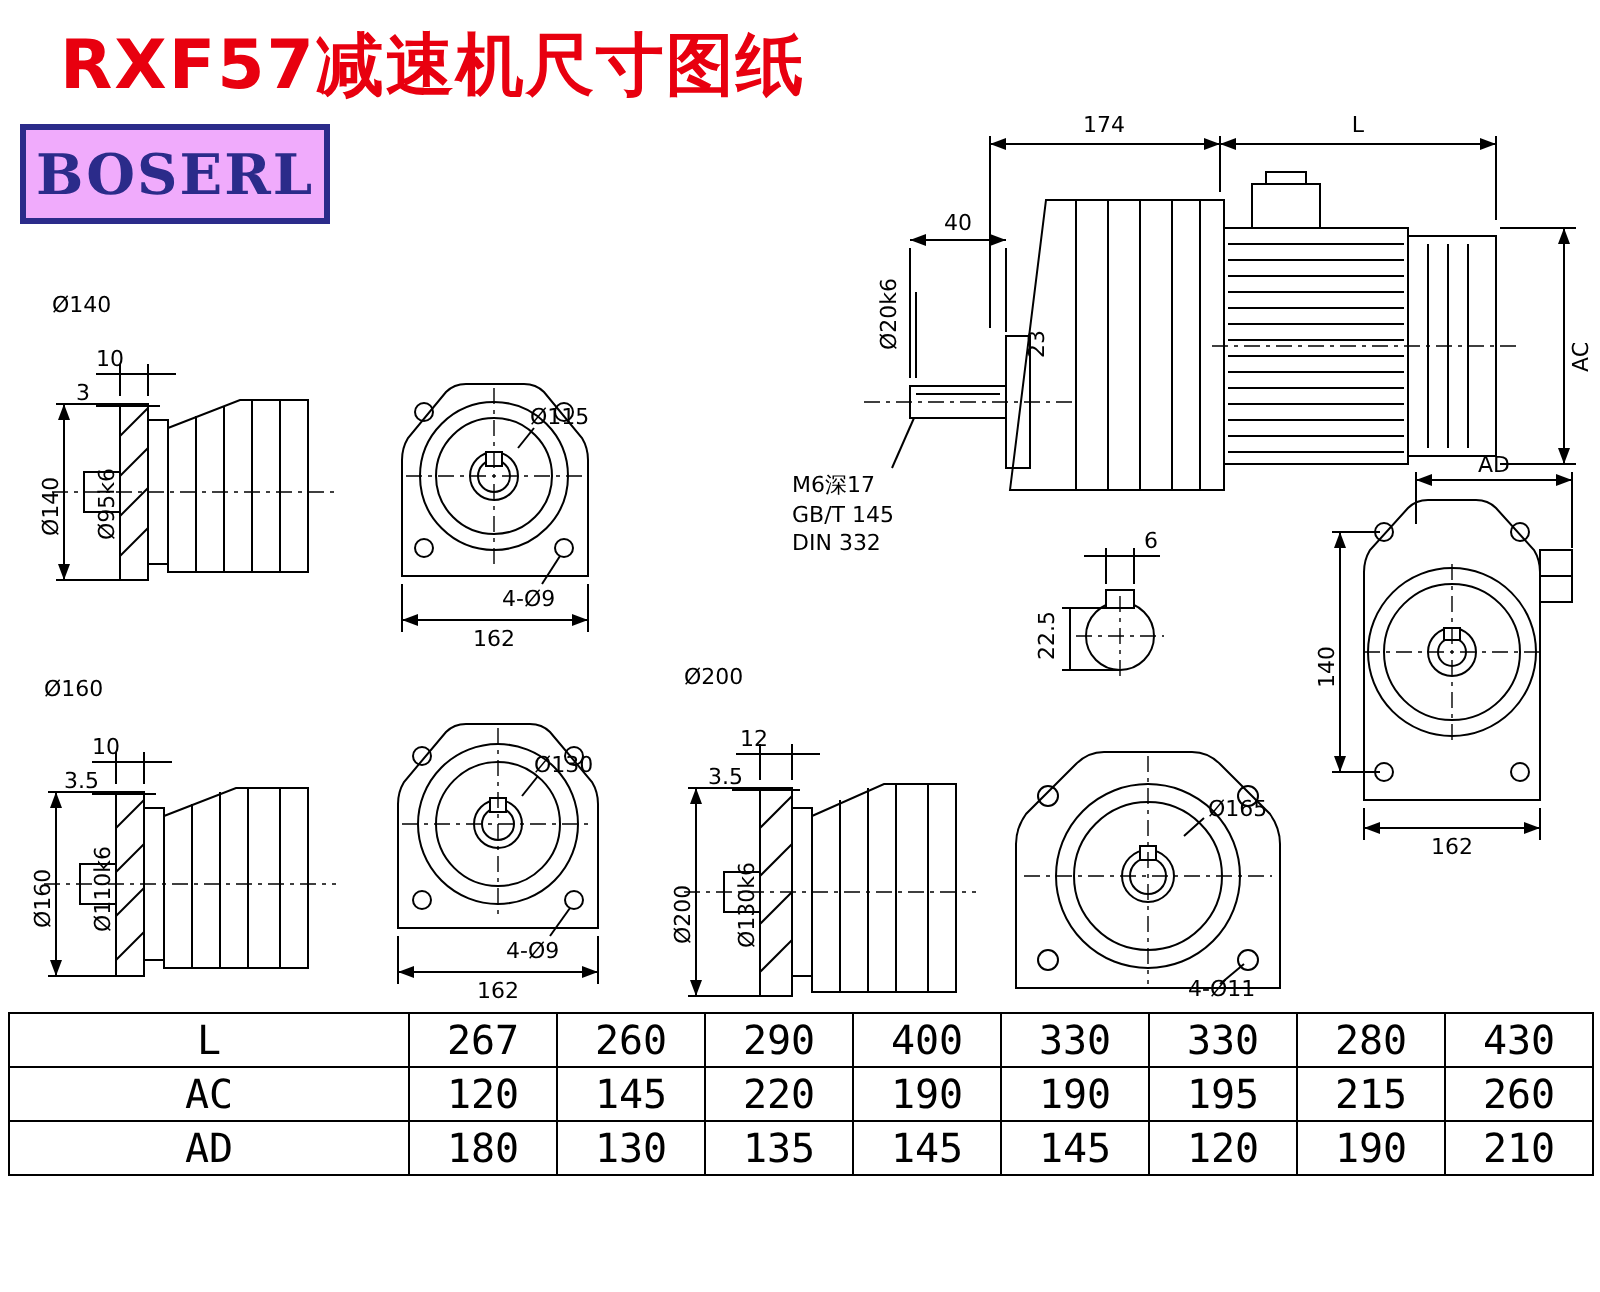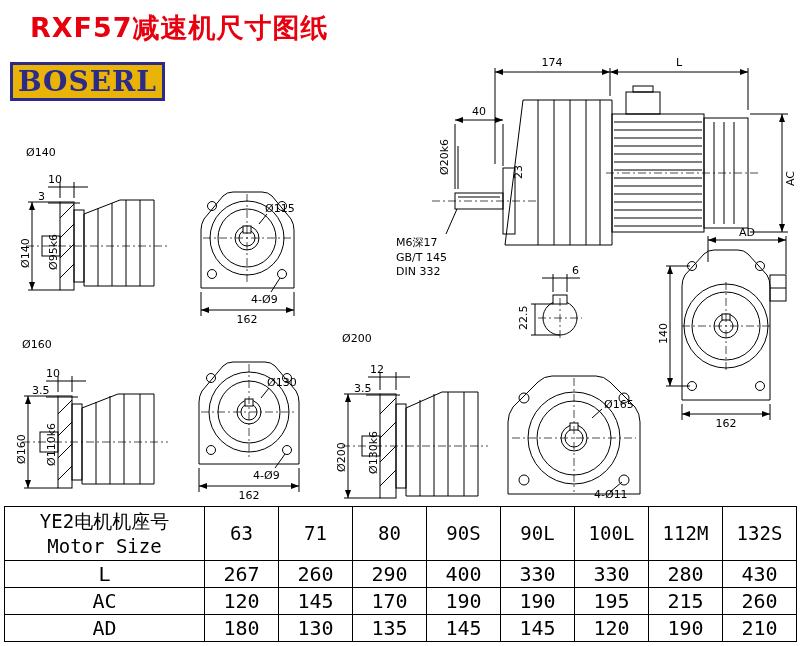--- a/index.html
+++ b/index.html
@@ -1,19 +1,19 @@
 <!DOCTYPE html>
 <html><head>
 <meta charset="utf-8">
 <style>
   *{margin:0;padding:0;box-sizing:border-box}
   html,body{width:800px;height:646px;background:#fff;font-family:"DejaVu Sans",sans-serif}
   .canvas{position:relative;width:800px;height:646px;background:#fff;overflow:hidden}
-  .title{position:absolute;left:30px;top:10px;font-size:27px;font-weight:bold;color:#e8000f;letter-spacing:1px;font-family:"DejaVu Sans",sans-serif}
-  .logo{position:absolute;left:10px;top:62px;width:155px;height:39px;border:3px solid #2b2b8a;display:flex;align-items:center;justify-content:center;background:#eab308}
+  .title{position:absolute;left:30px;top:10px;font-size:34px;font-weight:bold;color:#e8000f;letter-spacing:1px;font-family:"DejaVu Sans",sans-serif}
+  .logo{position:absolute;left:10px;top:62px;width:155px;height:50px;border:3px solid #2b2b8a;display:flex;align-items:center;justify-content:center;background:#f0abfc}
   .logo span{font-family:"DejaVu Serif",serif;font-weight:bold;font-size:28px;color:#2b2b8a;letter-spacing:1px}
   svg{position:absolute;overflow:visible}
   .ln{stroke:#000;stroke-width:1;fill:none}
   .fw{stroke:#000;stroke-width:1;fill:#fff}
   .cl{stroke:#000;stroke-width:.7;fill:none;stroke-dasharray:8 3 2 3}
   svg text{font-family:"DejaVu Sans",sans-serif;font-size:11px;fill:#000}
   .dim-table{position:absolute;left:4px;top:506px;width:792px;border-collapse:collapse;table-layout:fixed;font-family:"DejaVu Sans Mono",monospace}
   .dim-table th,.dim-table td{border:1px solid #000;text-align:center;vertical-align:middle;font-weight:normal;font-size:20px;color:#000;padding:0;height:27px;background:#fff}
   .dim-table .hdr{height:54px;font-size:19px;line-height:1.3}
 </style>
@@ -328,49 +328,35 @@
         <col style="width:74px">
         <col style="width:74px">
         <col style="width:74px">
       <col style="width:74px">
         <col style="width:74px">
         <col style="width:74px">
         <col style="width:74px">
     </colgroup>
     <tbody>
       <tr>
-        <th class="hdr">
-          <div>YE2电机机座号</div>
-          <div>Motor Size</div>
-        </th>
-        <th class="hdr">63</th>
-        <th class="hdr">71</th>
-        <th class="hdr">80</th>
-        <th class="hdr">90S</th>
-        <th class="hdr">90L</th>
-        <th class="hdr">100L</th>
-        <th class="hdr">112M</th>
-        <th class="hdr">132S</th>
-      </tr>
-      <tr>
         <td>L</td>
         <td>267</td>
         <td>260</td>
         <td>290</td>
         <td>400</td>
         <td>330</td>
         <td>330</td>
         <td>280</td>
         <td>430</td>
       </tr>
       <tr>
         <td>AC</td>
         <td>120</td>
         <td>145</td>
-        <td>170</td>
+        <td>220</td>
         <td>190</td>
         <td>190</td>
         <td>195</td>
         <td>215</td>
         <td>260</td>
       </tr>
       <tr>
         <td>AD</td>
         <td>180</td>
         <td>130</td>

